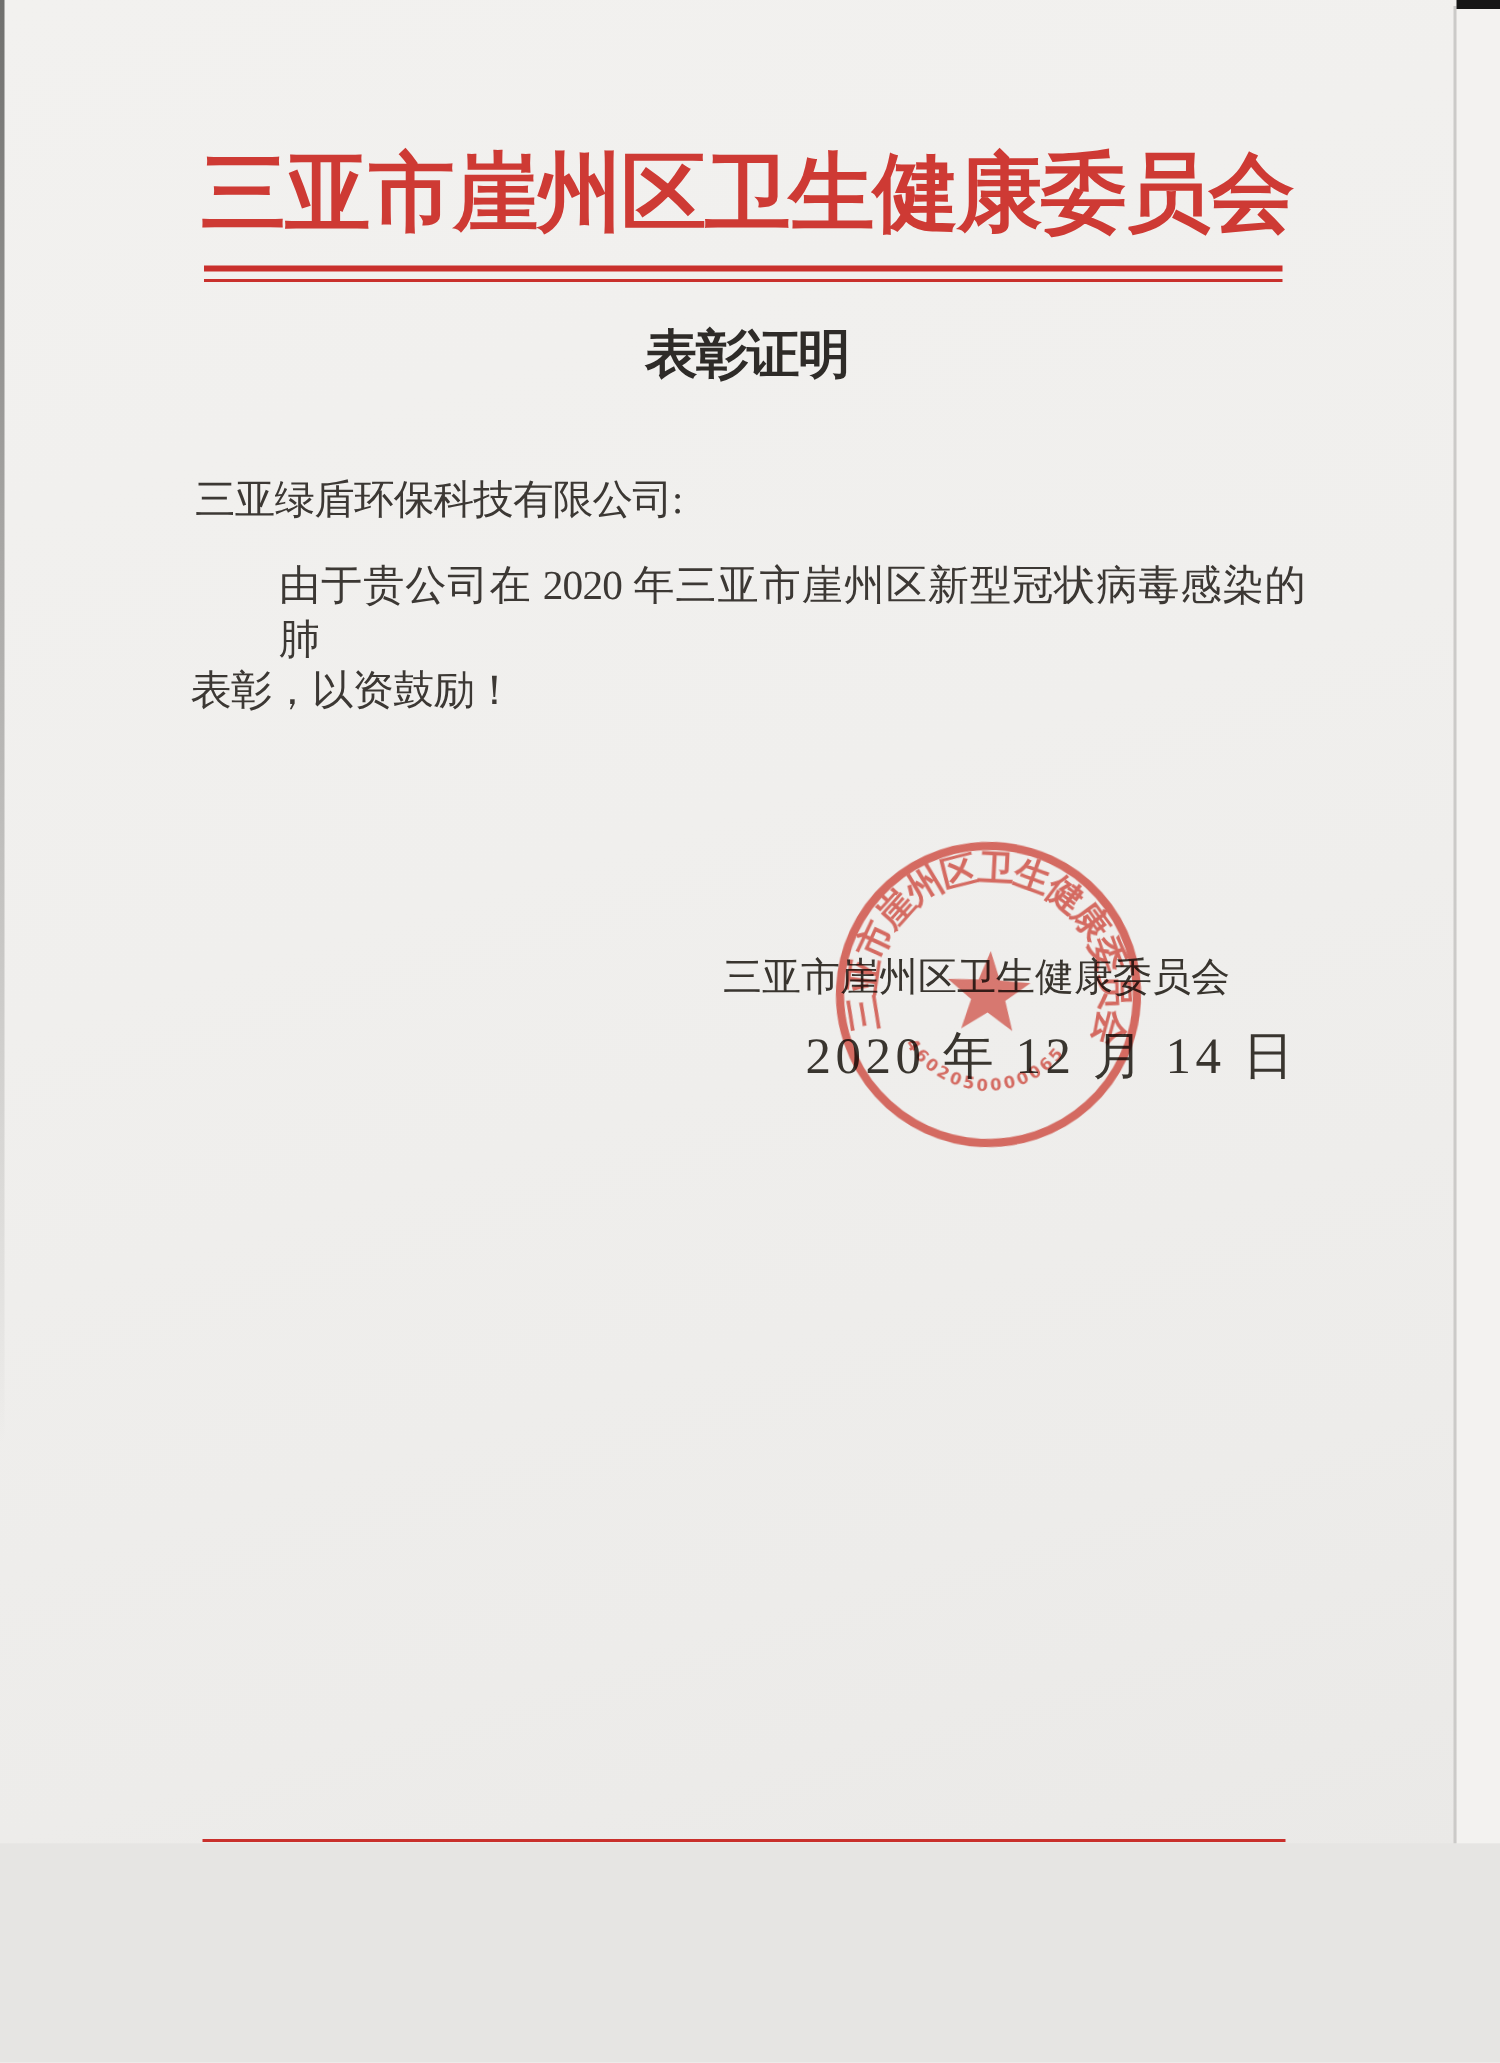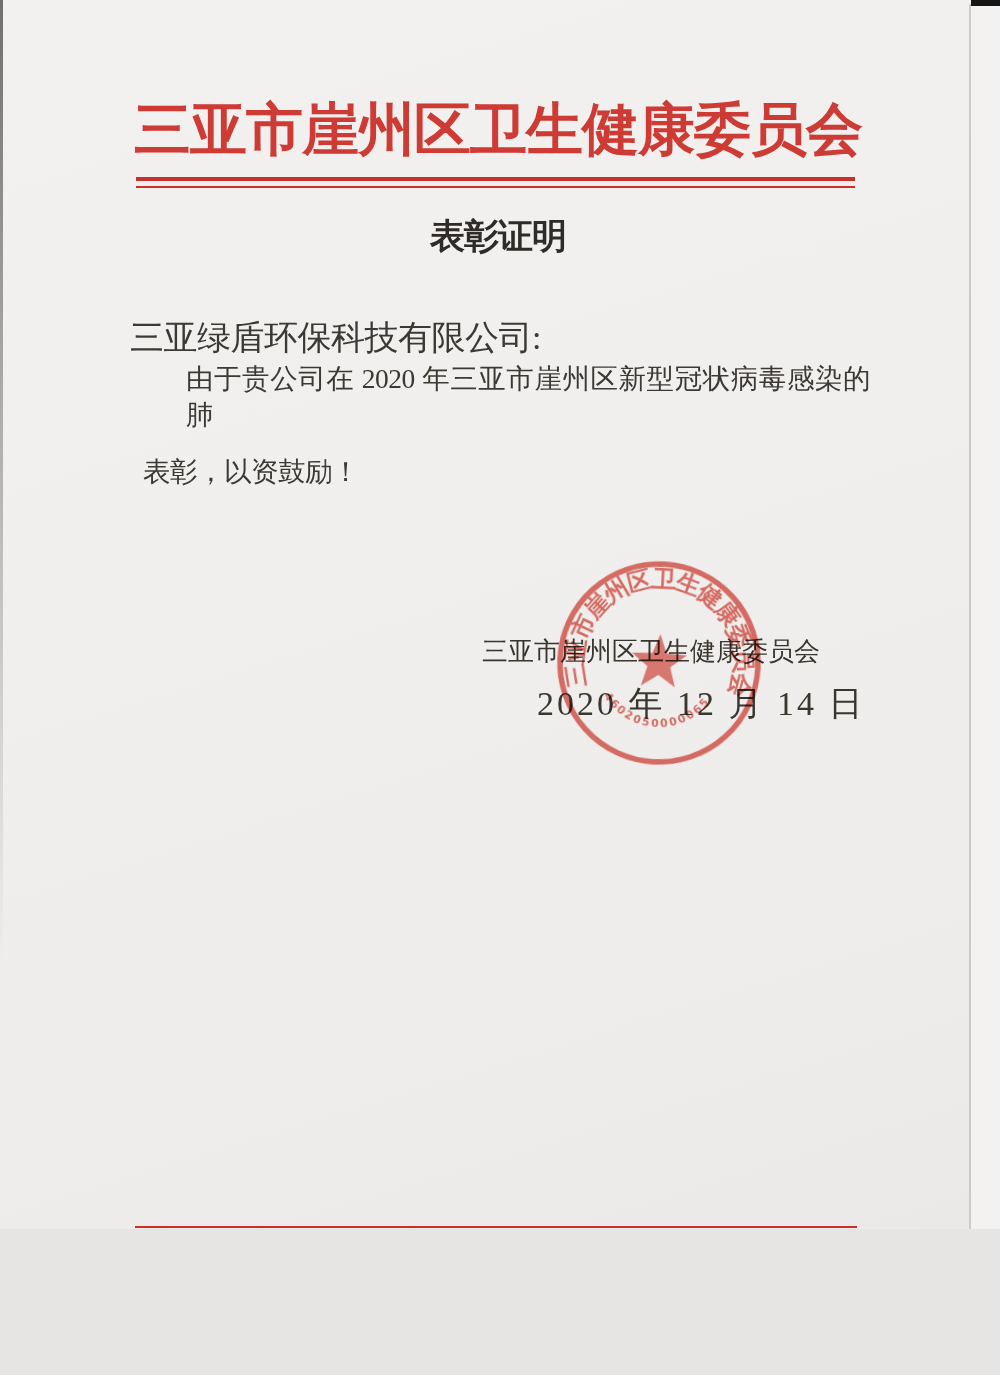--- a/index.html
+++ b/index.html
@@ -19,30 +19,30 @@
   .rule-top-thin     { left:136px; top:186px; width:719px; height:2px; }
   .rule-bottom-thin  { left:135px; top:1226px; width:722px; height:2px; }
   .rule-bottom-thick { left:135px; top:1231px; width:722px; height:5px; }
   
   .doc-title {
     position:absolute; top:213px; left:0; width:996px; text-align:center;
     font-size:35px; font-weight:600; letter-spacing:-1px; color:#2e2b28; margin:0;
   }
   .salutation {
     position:absolute; left:130px; top:315px;
-    font-size:34px; color:#3c3834; letter-spacing:-0.5px;
+    font-size:27px; color:#3c3834; letter-spacing:-0.5px;
   }
   .body-line {
     position:absolute; font-size:27.5px; color:#3c3834; letter-spacing:-0.5px;
     white-space:nowrap;
   }
   .body-line.fill { white-space:normal; text-align:justify; text-align-last:justify; }
-  .line-0 { left:186px; top:361px; width:684px; }
+  .line-0 { left:186px; top:372px; width:684px; }
   .line-1 { left:127px; top:407px; width:739px; }
-  .line-2 { left:127px; top:454px;margin-left:16px; }
+  .line-2 { left:127px; top:442px; }
   
   .sig-org  { position:absolute; left:482px; top:634px; font-size:26px; color:#39352f; letter-spacing:0; }
   .sig-date { position:absolute; left:537px; top:681px; font-size:34px; color:#39352f; letter-spacing:3px; }
   
   .seal {
     position:absolute; left:554px; top:558px; width:210px; height:210px;
     mix-blend-mode:multiply; opacity:.82; transform:rotate(3deg);
     filter:blur(.4px);
   }
   .seal .ring   { fill:none; stroke:#dd5348; stroke-width:5.5; }

